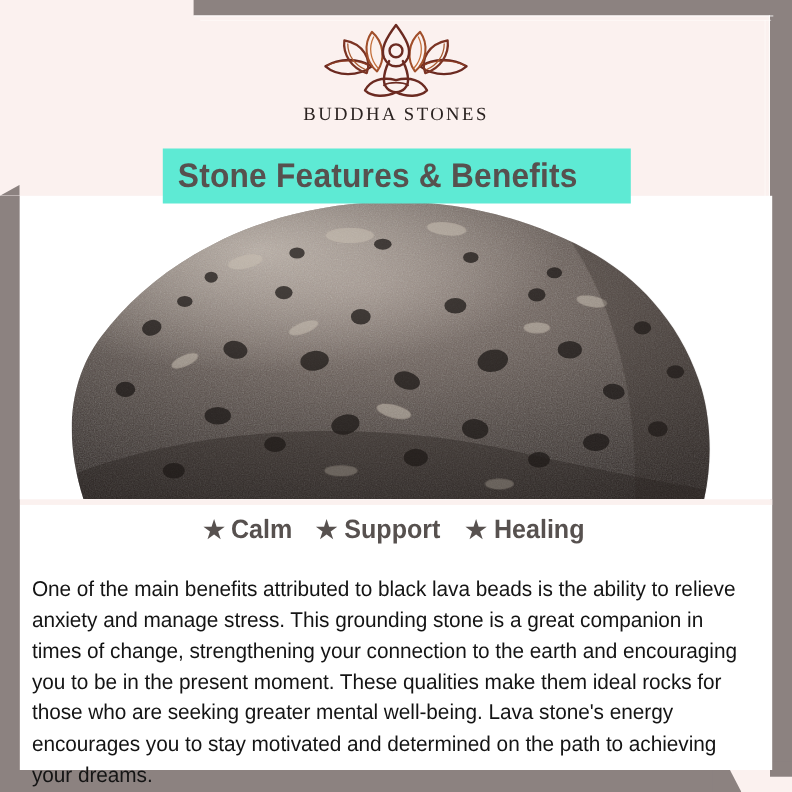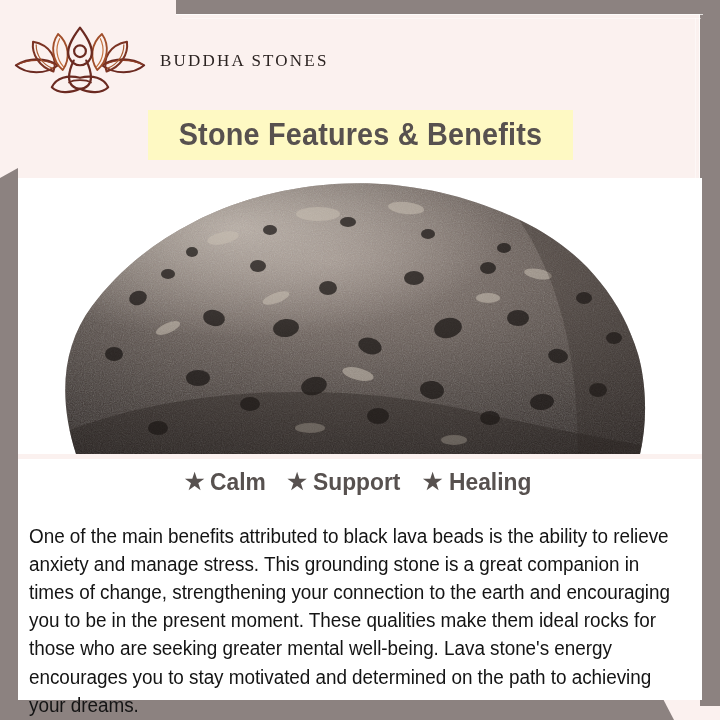--- a/index.html
+++ b/index.html
@@ -61,39 +61,39 @@
     position:absolute;top:18px;right:24px;width:1px;height:668px;
     background:#ffffff;opacity:.45;
   }
   .frame-hairline-top2{
     position:absolute;top:18px;left:182px;width:519px;height:1px;
     background:#ffffff;opacity:.45;
   }
 
   
   .logo-wrap{
-    position:absolute;top:4px;left:0;width:720px;height:110px;
-    display:flex;flex-direction:row;align-items:center;justify-content:flex-start;
+    position:absolute;top:18px;left:0;width:720px;height:110px;
+    display:flex;flex-direction:column;align-items:center;justify-content:flex-start;
   }
   .logo-mark{width:160px;height:72px;display:block;}
   .logo-word{
     margin-top:4px;
     font-family:"Liberation Serif", serif;
     font-size:17px;
     letter-spacing:2.2px;
     color:#2b2321;
     font-weight:400;
     white-space:nowrap;
   }
 
   
   .title-banner{
-    position:absolute;left:148px;top:110px;width:425px;height:50px;
-    background:#fef9c3;
-    display:flex;align-items:center;justify-content:center;
+    position:absolute;left:148px;top:135px;width:425px;height:50px;
+    background:#5eead4;
+    display:flex;align-items:center;justify-content:flex-start;
     z-index:5;
   }
   .title-banner h1{
     margin:0;
     font-family:"Liberation Sans Narrow","Liberation Sans",sans-serif;
     font-weight:bold;
     font-size:31px;
     color:#57514f;
     letter-spacing:0.2px;
     white-space:nowrap;

